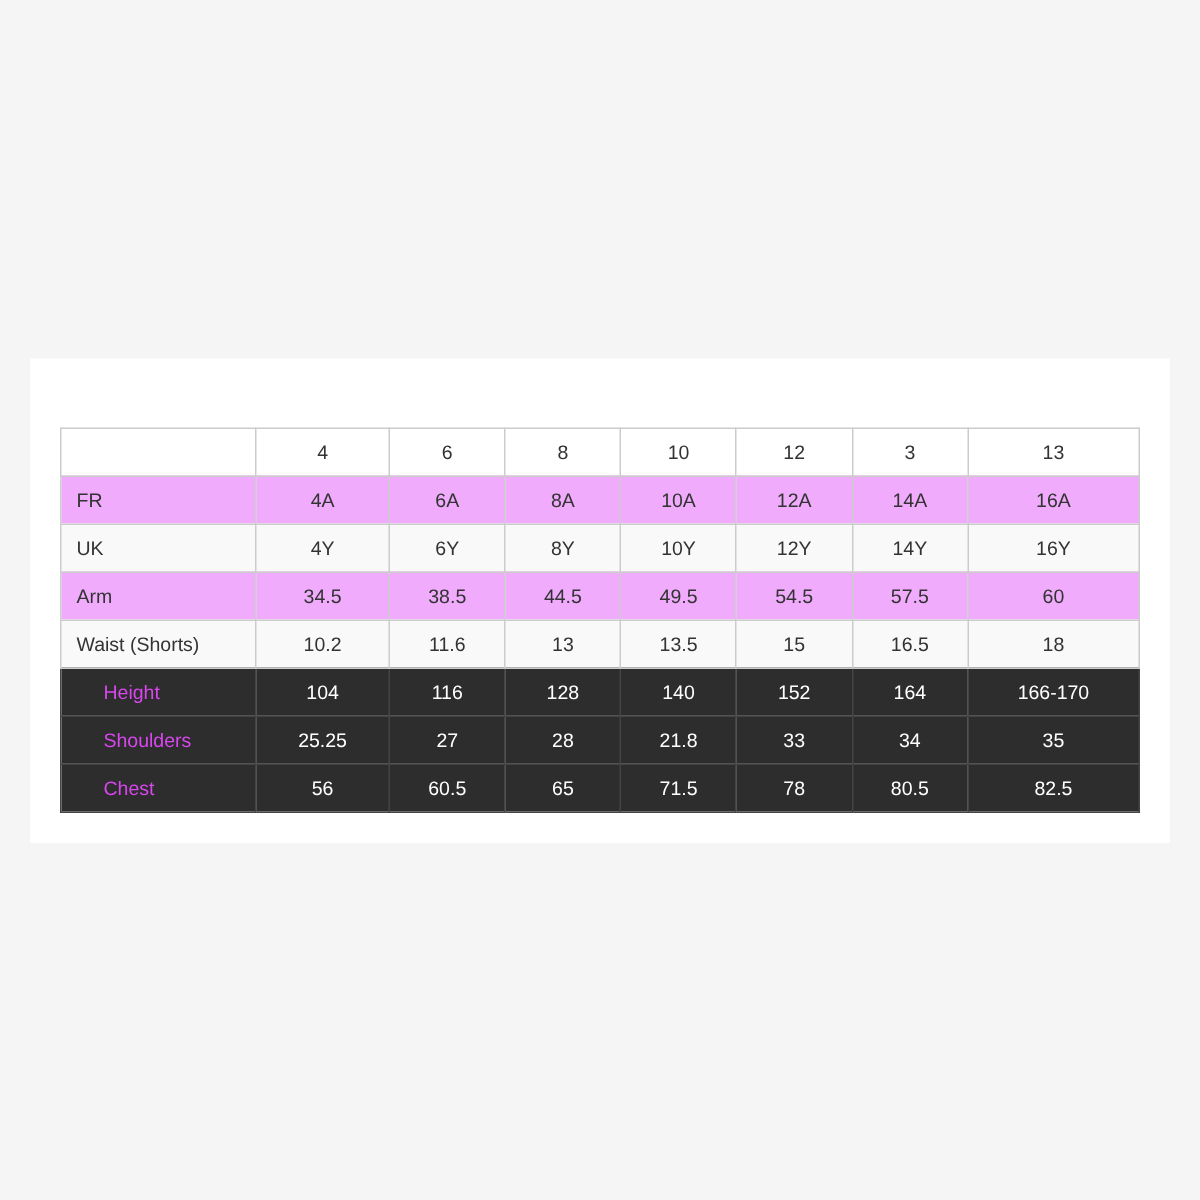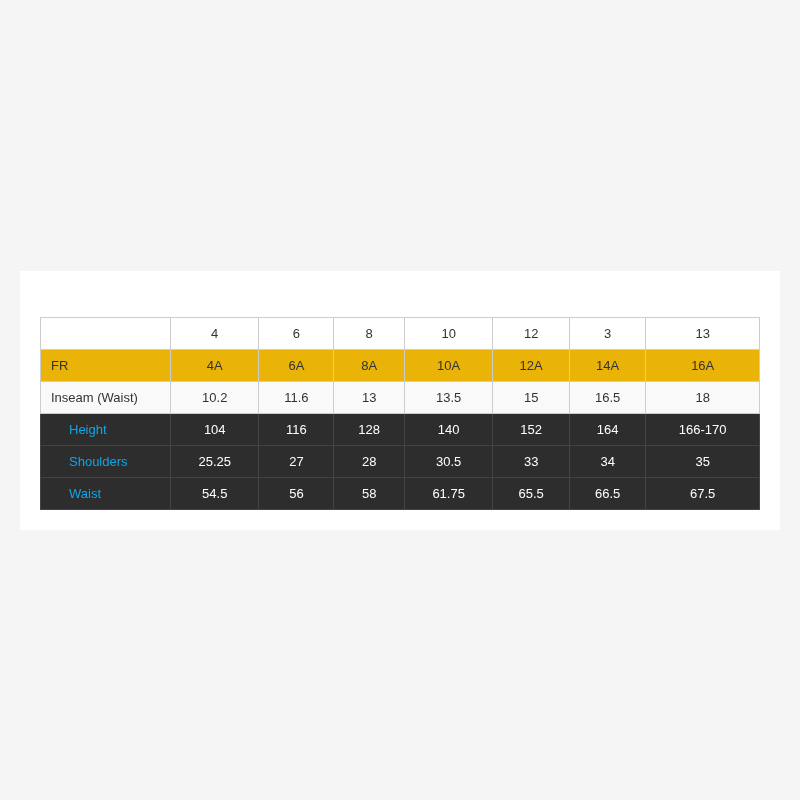--- a/index.html
+++ b/index.html
@@ -36,35 +36,35 @@
       color: #333;
     }
     th:first-child, td:first-child {
       text-align: left;
       width: 130px;
     }
     thead tr {
       background: #fff;
     }
     tbody tr.light-row {
-      background: #eab308;
+      background: #f0abfc;
     }
     tbody tr.light-row:nth-child(even) {
       background: #f9f9f9;
     }
     tbody tr.dark-row {
       background: #2d2d2d;
       color: #fff;
     }
     tbody tr.dark-row td {
       color: #fff;
       border-color: #444;
     }
     tbody tr.dark-row td:first-child {
-      color: #0ea5e9;
+      color: #d946ef;
       padding-left: 28px;
     }
     .header-row th {
       background: #fff;
       font-weight: normal;
       color: #333;
     }
   </style>
 </head>
 <body>
@@ -89,21 +89,41 @@
           <td>FR</td>
           <td>4A</td>
           <td>6A</td>
           <td>8A</td>
           <td>10A</td>
           <td>12A</td>
           <td>14A</td>
           <td>16A</td>
         </tr>
         <tr class="light-row">
-          <td>Inseam (Waist)</td>
+          <td>UK</td>
+          <td>4Y</td>
+          <td>6Y</td>
+          <td>8Y</td>
+          <td>10Y</td>
+          <td>12Y</td>
+          <td>14Y</td>
+          <td>16Y</td>
+        </tr>
+        <tr class="light-row">
+          <td>Arm</td>
+          <td>34.5</td>
+          <td>38.5</td>
+          <td>44.5</td>
+          <td>49.5</td>
+          <td>54.5</td>
+          <td>57.5</td>
+          <td>60</td>
+        </tr>
+        <tr class="light-row">
+          <td>Waist (Shorts)</td>
           <td>10.2</td>
           <td>11.6</td>
           <td>13</td>
           <td>13.5</td>
           <td>15</td>
           <td>16.5</td>
           <td>18</td>
         </tr>
         <tr class="dark-row">
           <td>Height</td>
@@ -113,30 +133,30 @@
           <td>140</td>
           <td>152</td>
           <td>164</td>
           <td>166-170</td>
         </tr>
         <tr class="dark-row">
           <td>Shoulders</td>
           <td>25.25</td>
           <td>27</td>
           <td>28</td>
-          <td>30.5</td>
+          <td>21.8</td>
           <td>33</td>
           <td>34</td>
           <td>35</td>
         </tr>
         <tr class="dark-row">
-          <td>Waist</td>
-          <td>54.5</td>
+          <td>Chest</td>
           <td>56</td>
-          <td>58</td>
-          <td>61.75</td>
-          <td>65.5</td>
-          <td>66.5</td>
-          <td>67.5</td>
+          <td>60.5</td>
+          <td>65</td>
+          <td>71.5</td>
+          <td>78</td>
+          <td>80.5</td>
+          <td>82.5</td>
         </tr>
       </tbody>
   </table>
 </div>
 
 </body></html>

